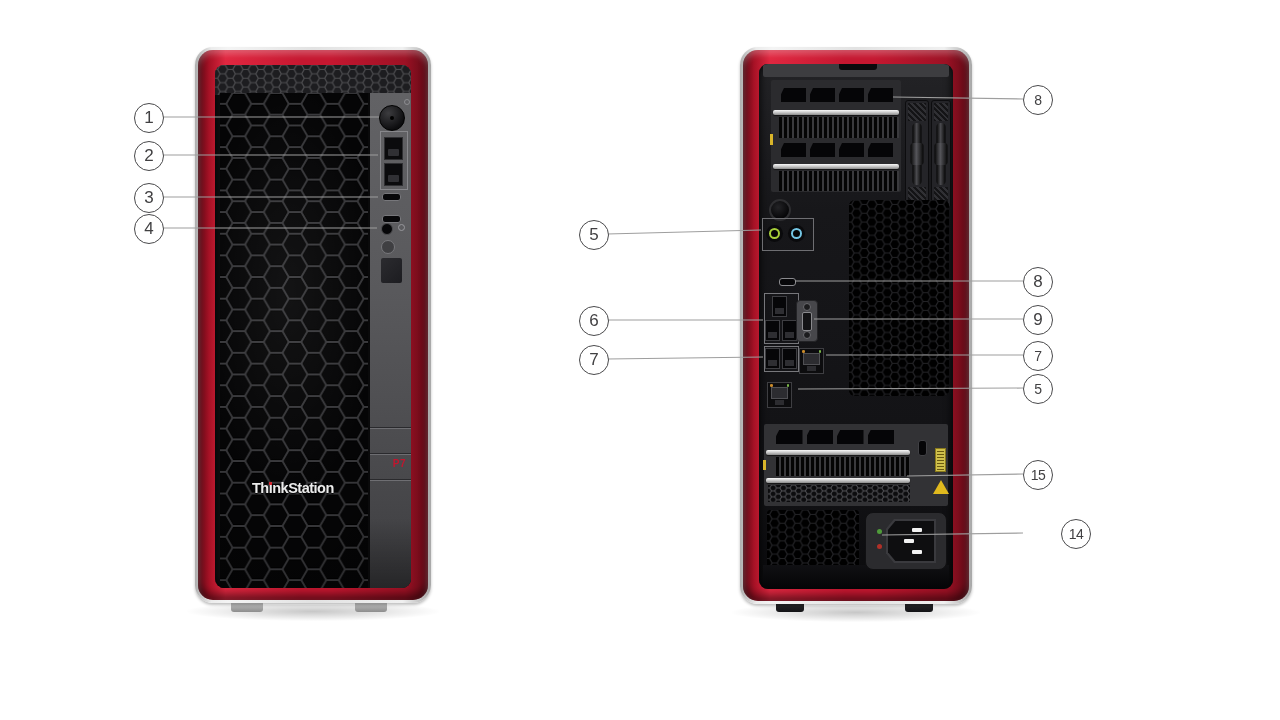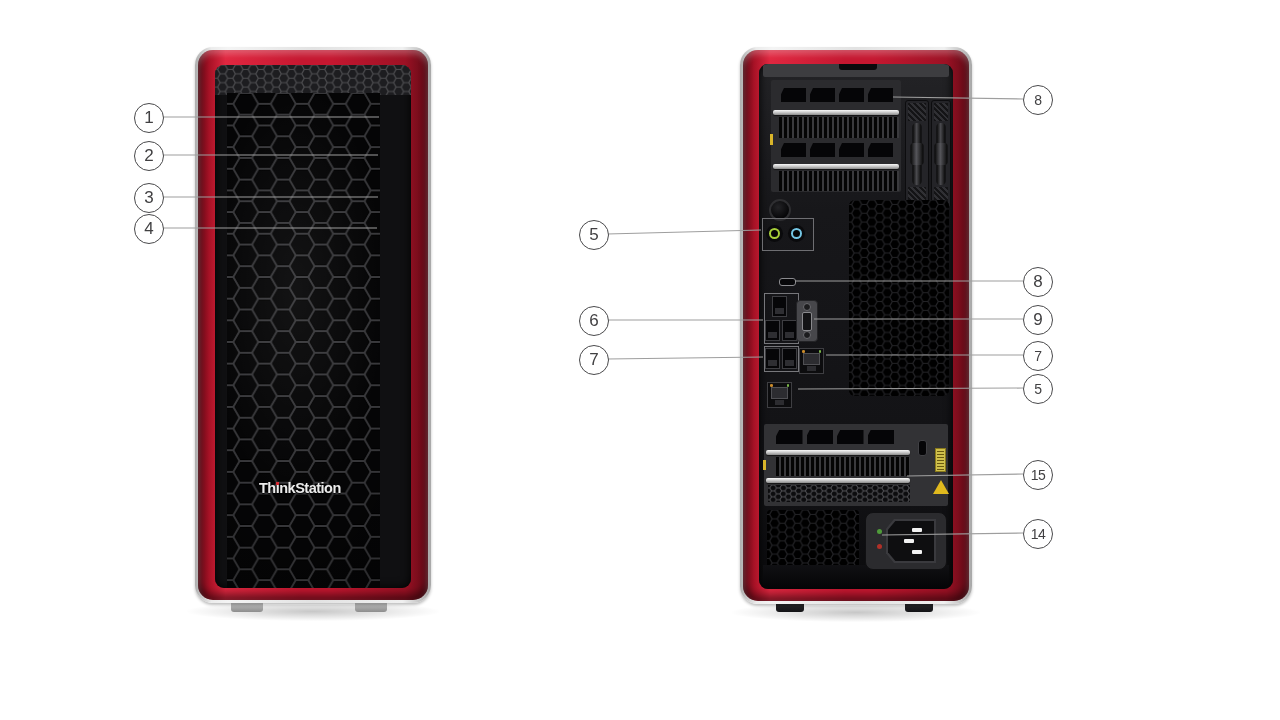--- a/index.html
+++ b/index.html
@@ -17,21 +17,21 @@
   .fr-inner{position:absolute;border-radius:9px;background:#101012;overflow:hidden;
     box-shadow:inset 0 0 10px #000;}
   .shadow{position:absolute;height:16px;
     background:radial-gradient(ellipse at 50% 40%, rgba(0,0,0,.22), rgba(0,0,0,0) 72%);}
   .foot{position:absolute;height:10px;border-radius:0 0 3px 3px;}
   .foot.light{background:linear-gradient(#c6c6c6,#8d8d8d);}
   .foot.dark{background:linear-gradient(#2a2a2d,#131316);}
 
   
   .band{position:absolute;left:0;right:0;top:0;height:30px;overflow:hidden;background:#4e4e51;}
-  .mesh{position:absolute;left:12px;top:28px;width:153px;bottom:0;overflow:hidden;background:#0a0a0b;}
+  .mesh{position:absolute;left:5px;top:28px;width:153px;bottom:0;overflow:hidden;background:#0a0a0b;}
   .mesh-shade{position:absolute;inset:0;
     background:radial-gradient(140% 100% at 45% 40%, rgba(255,255,255,.06) 0%, rgba(0,0,0,0) 42%, rgba(0,0,0,.40) 100%);}
   .strip{position:absolute;left:153px;right:0;top:28px;bottom:0;border-left:2px solid #0a0a0b;
     background:linear-gradient(180deg,#626265 0%,#59595c 40%,#4a4a4d 75%,#3d3d40 100%);}
   .logo{position:absolute;left:32px;top:387px;color:#ececec;font-weight:bold;font-size:14.5px;
     letter-spacing:-.5px;text-shadow:0 1px 1px #000;}
   .idot{position:absolute;left:49px;top:389px;width:3.2px;height:3.2px;background:#d6262f;border-radius:.5px;}
   .pwr{position:absolute;left:9px;top:12px;width:24px;height:24px;border-radius:50%;
     background:radial-gradient(circle at 35% 30%,#3c3c3f,#0d0d0f 72%);border:1px solid #000;}
   .pwr-dot{position:absolute;left:10px;top:10px;width:4px;height:4px;border-radius:50%;background:#000;}
@@ -180,20 +180,44 @@
           </svg>
       </div>
       <div class="mesh">
         <svg width="100%" height="100%">
             <rect width="100%" height="100%" fill="url(#hexF)"></rect>
           </svg>
         <div class="mesh-shade"></div>
         <div class="logo">ThinkStation</div>
         <div class="idot"></div>
       </div>
+      <div class="strip">
+        <div class="pwr">
+            <div class="pwr-dot"></div>
+          </div>
+        <div class="pwr-glyph"></div>
+        <div class="pbox" style="left:10px;top:38px;width:26px;height:57px;"></div>
+        <div class="usbA" style="left:14px;top:44px;">
+            <div></div>
+          </div>
+        <div class="usbA" style="left:14px;top:70px;">
+            <div></div>
+          </div>
+        <div class="usbC" style="left:12px;top:100px;"></div>
+        <div class="usbC" style="left:12px;top:122px;"></div>
+        <div class="jack-f"></div>
+        <div class="jack-ic"></div>
+        <div class="btn2"></div>
+        <div class="windw"></div>
+        <div class="sdiv" style="top:334px;"></div>
+        <div class="sdiv" style="top:360px;"></div>
+        <div class="p7">P7</div>
+        <div class="sdiv" style="top:386px;"></div>
+        <div class="strip-low"></div>
+      </div>
     </div>
   </div>
 
   <div class="tower" style="left:740px;top:47px;width:232px;height:557px;">
     <div class="shadow" style="left:-8px;right:-8px;bottom:-18px;"></div>
     <div class="foot dark" style="left:36px;bottom:-8px;width:28px;height:9px;"></div>
     <div class="foot dark" style="left:165px;bottom:-8px;width:28px;height:9px;"></div>
     <div class="fr-outer"></div>
     <div class="fr-red"></div>
     <div class="fr-inner rr-inner-bg" style="left:19px;right:19px;top:17px;bottom:15px;">
@@ -350,15 +374,15 @@
   <div class="co" style="left:134px;top:214px;">4</div>
   <div class="co" style="left:579px;top:220px;">5</div>
   <div class="co" style="left:579px;top:306px;">6</div>
   <div class="co" style="left:579px;top:345px;">7</div>
   <div class="co" style="left:1023px;top:267px;">8</div>
   <div class="co" style="left:1023px;top:305px;">9</div>
   <div class="co two" style="left:1023px;top:341px;">7</div>
   <div class="co two" style="left:1023px;top:374px;">5</div>
   <div class="co two" style="left:1023px;top:85px;">8</div>
   <div class="co two" style="left:1023px;top:460px;">15</div>
-  <div class="co two" style="left:1023px;top:519px;">14</div>
+  <div class="co two" style="left:1061px;top:519px;">14</div>
 
 </div>
 
 </body></html>

